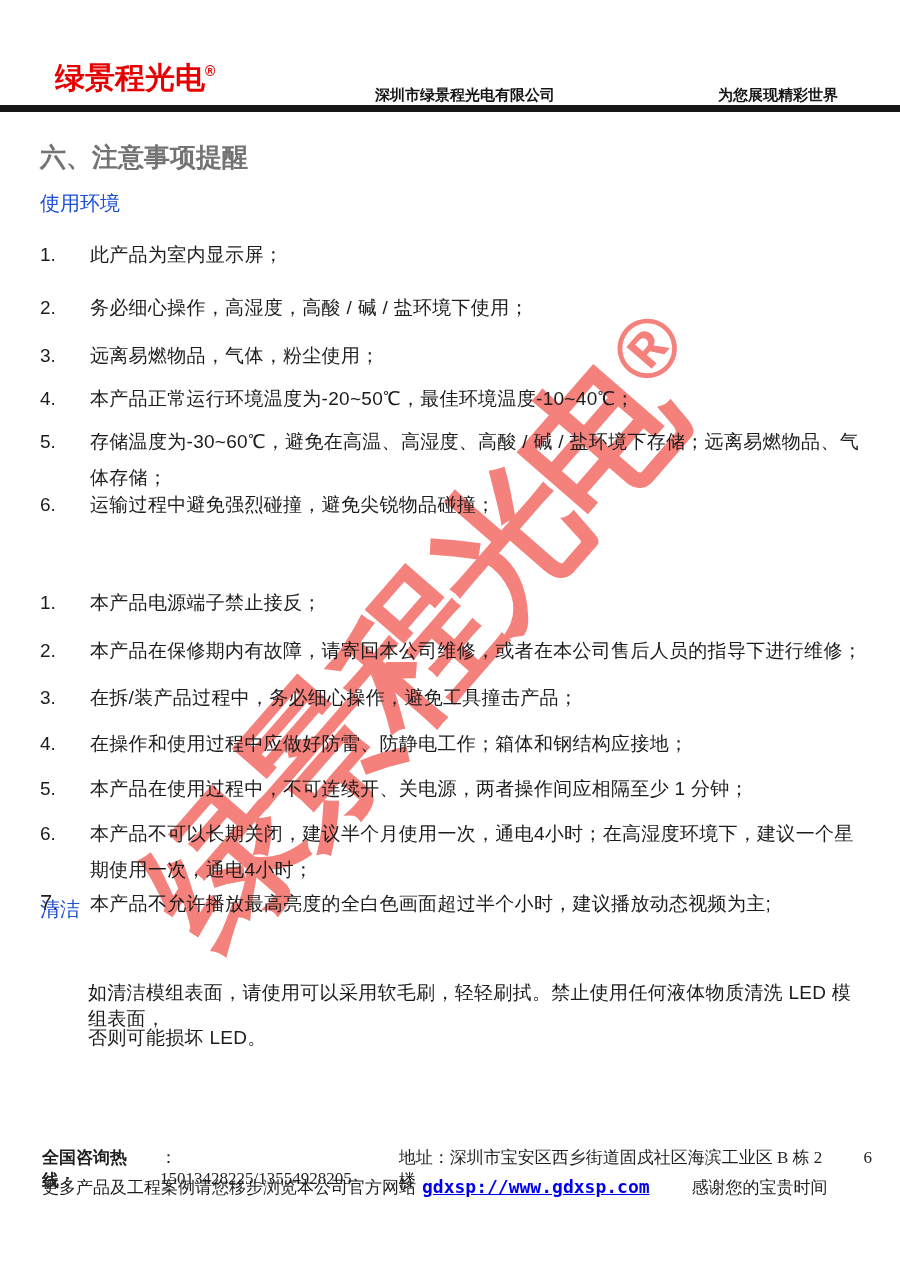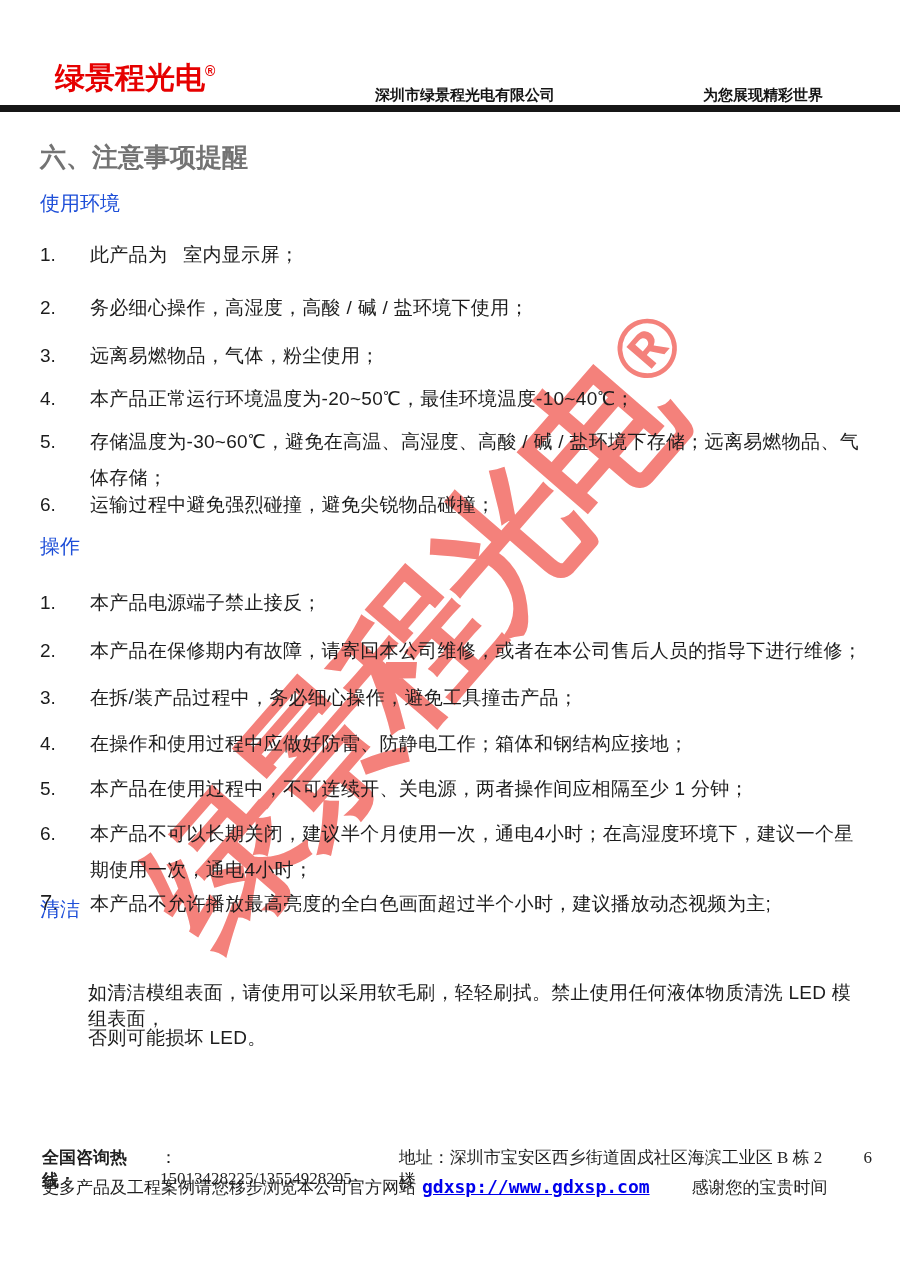--- a/index.html
+++ b/index.html
@@ -19,33 +19,33 @@
     font-size:150px;font-weight:700;letter-spacing:-8px;
     color:#f4817b;white-space:nowrap;line-height:1;
   }
   .watermark-reg{font-size:0.56em;position:relative;top:-0.52em;letter-spacing:0;}
   
   .header{position:absolute;left:0;top:0;width:900px;height:112px;z-index:2;background:#fff;}
   .logo{position:absolute;left:55px;top:60px;font-size:30px;font-weight:700;color:#e60000;line-height:1.2;}
   .logo-reg{font-size:14px;position:relative;top:-12px;font-weight:700;}
   .company{position:absolute;left:375px;top:86px;font-size:15px;font-weight:600;
            font-family:"Liberation Serif",serif;color:#151515;}
-  .tagline{position:absolute;left:703px;top:86px;font-size:15px;font-weight:600;
+  .tagline{position:absolute;left:718px;top:86px;font-size:15px;font-weight:600;
            font-family:"Liberation Serif",serif;color:#151515;}
   .header-bar{position:absolute;left:0;top:105px;width:900px;height:7px;background:#171717;}
   
   .content{position:absolute;left:40px;top:0;width:828px;height:1273px;z-index:1;}
   .row{position:absolute;left:0;width:828px;}
   .doc-title{font-family:"Liberation Serif",serif;font-size:26px;font-weight:700;color:#737373;}
   .sub-heading{font-family:"Liberation Serif",serif;font-size:20px;font-weight:400;color:#1d4ed8;}
   .item{display:flex;align-items:flex-start;}
   .no{flex:none;width:50px;font-size:19px;font-weight:500;line-height:36px;}
   .no-big{font-size:22px;line-height:34px;}
   .txt{flex:1;font-size:19px;font-weight:500;line-height:36px;letter-spacing:0.3px;}
-  .serif-inline{font-family:Liberation Sans, sans-serif;font-weight:400;padding-left:16px;}
+  .serif-inline{font-family:Liberation Sans, sans-serif;font-weight:400;}
   .clean-line{font-size:19px;font-weight:500;letter-spacing:0.3px;margin-left:48px;}
   
   .footer{position:absolute;left:0;top:0;width:900px;height:1273px;z-index:1;pointer-events:none;}
   .f-row{position:absolute;left:42px;width:830px;display:flex;align-items:baseline;
          font-family:"Liberation Serif",serif;font-size:17px;color:#1f1f1f;pointer-events:auto;}
   .f-row1{top:1146px;}
   .f-row2{top:1176px;text-align:right;}
   .hot-label{font-weight:700;}
   .f-address{margin-left:32px;}
   .f-page{margin-left:24px;}
@@ -98,21 +98,20 @@
   <div class="row item" style="top:424px;">
     <span class="no">5.</span>
     <span class="txt">存储温度为-30~60℃，避免在高温、高湿度、高酸 / 碱 / 盐环境下存储；远离易燃物品、气体存储；</span>
   </div>
 
   <div class="row item" style="top:487px;">
     <span class="no">6.</span>
     <span class="txt">运输过程中避免强烈碰撞，避免尖锐物品碰撞；</span>
   </div>
 
-  <div class="row sub-heading" style="top:533px;">操作</div>
 
   <div class="row item" style="top:585px;">
     <span class="no">1.</span>
     <span class="txt">本产品电源端子禁止接反；</span>
   </div>
 
   <div class="row item" style="top:633px;">
     <span class="no">2.</span>
     <span class="txt">本产品在保修期内有故障，请寄回本公司维修，或者在本公司售后人员的指导下进行维修；</span>
   </div>

